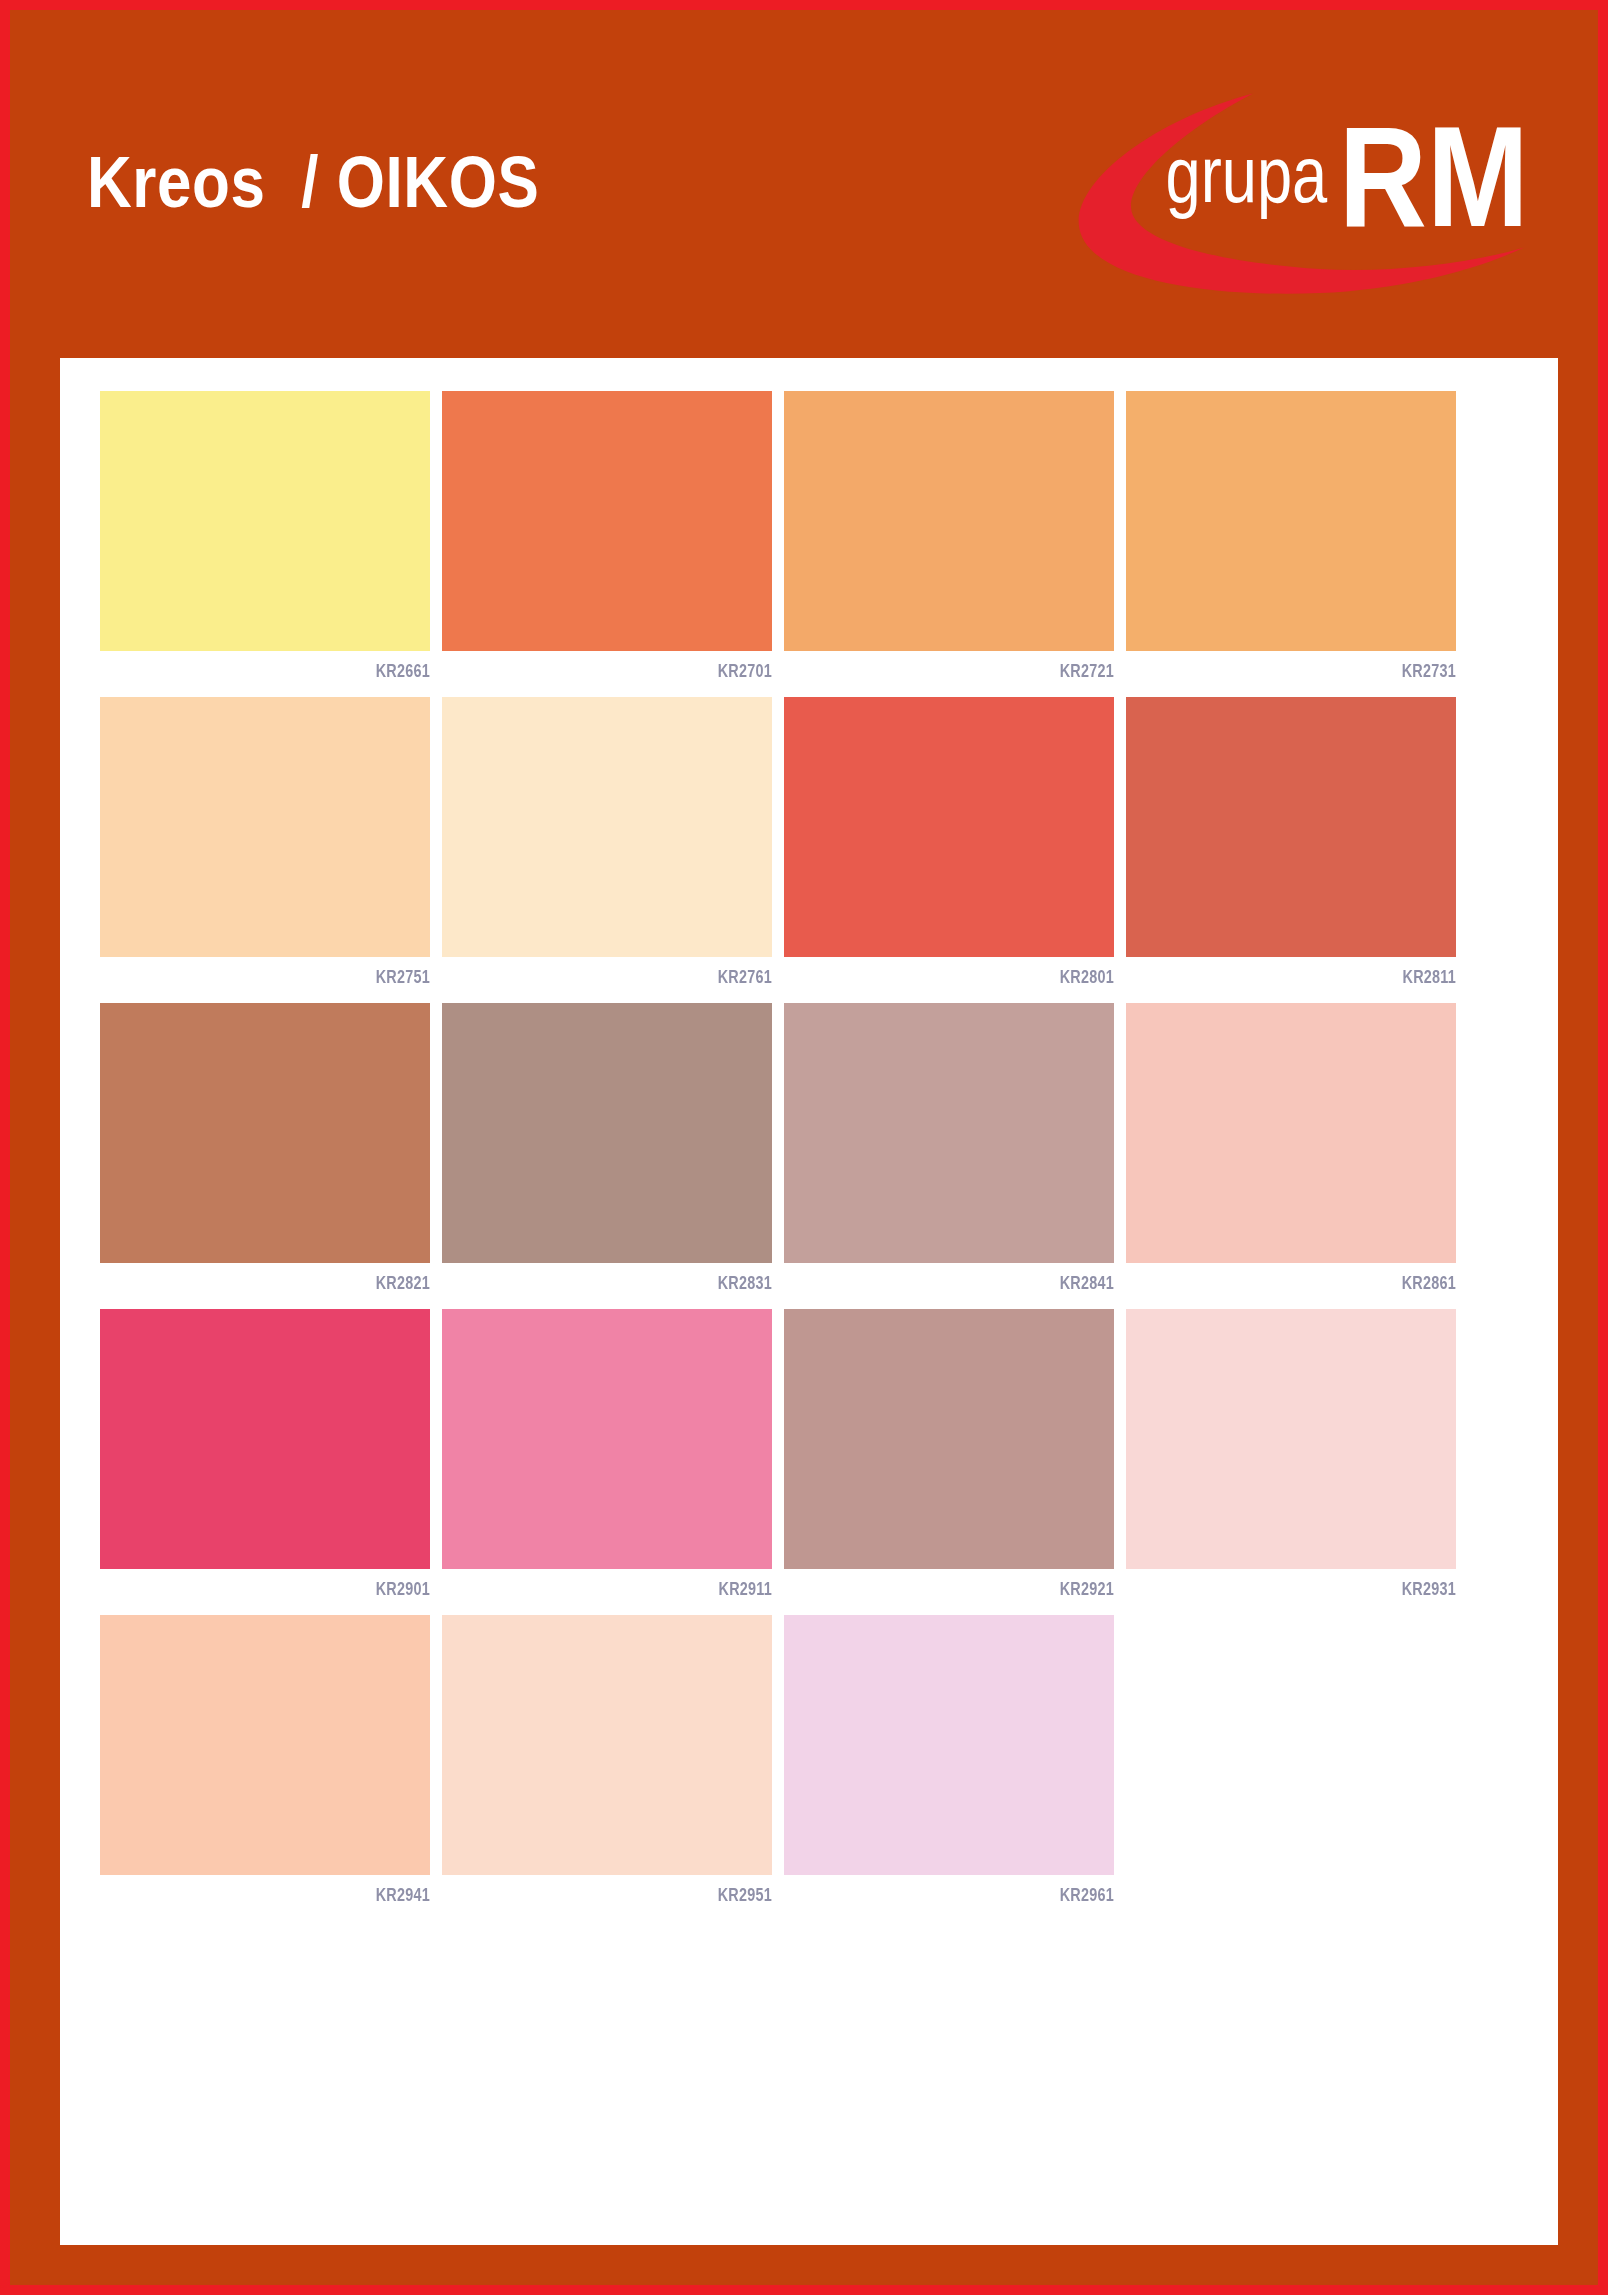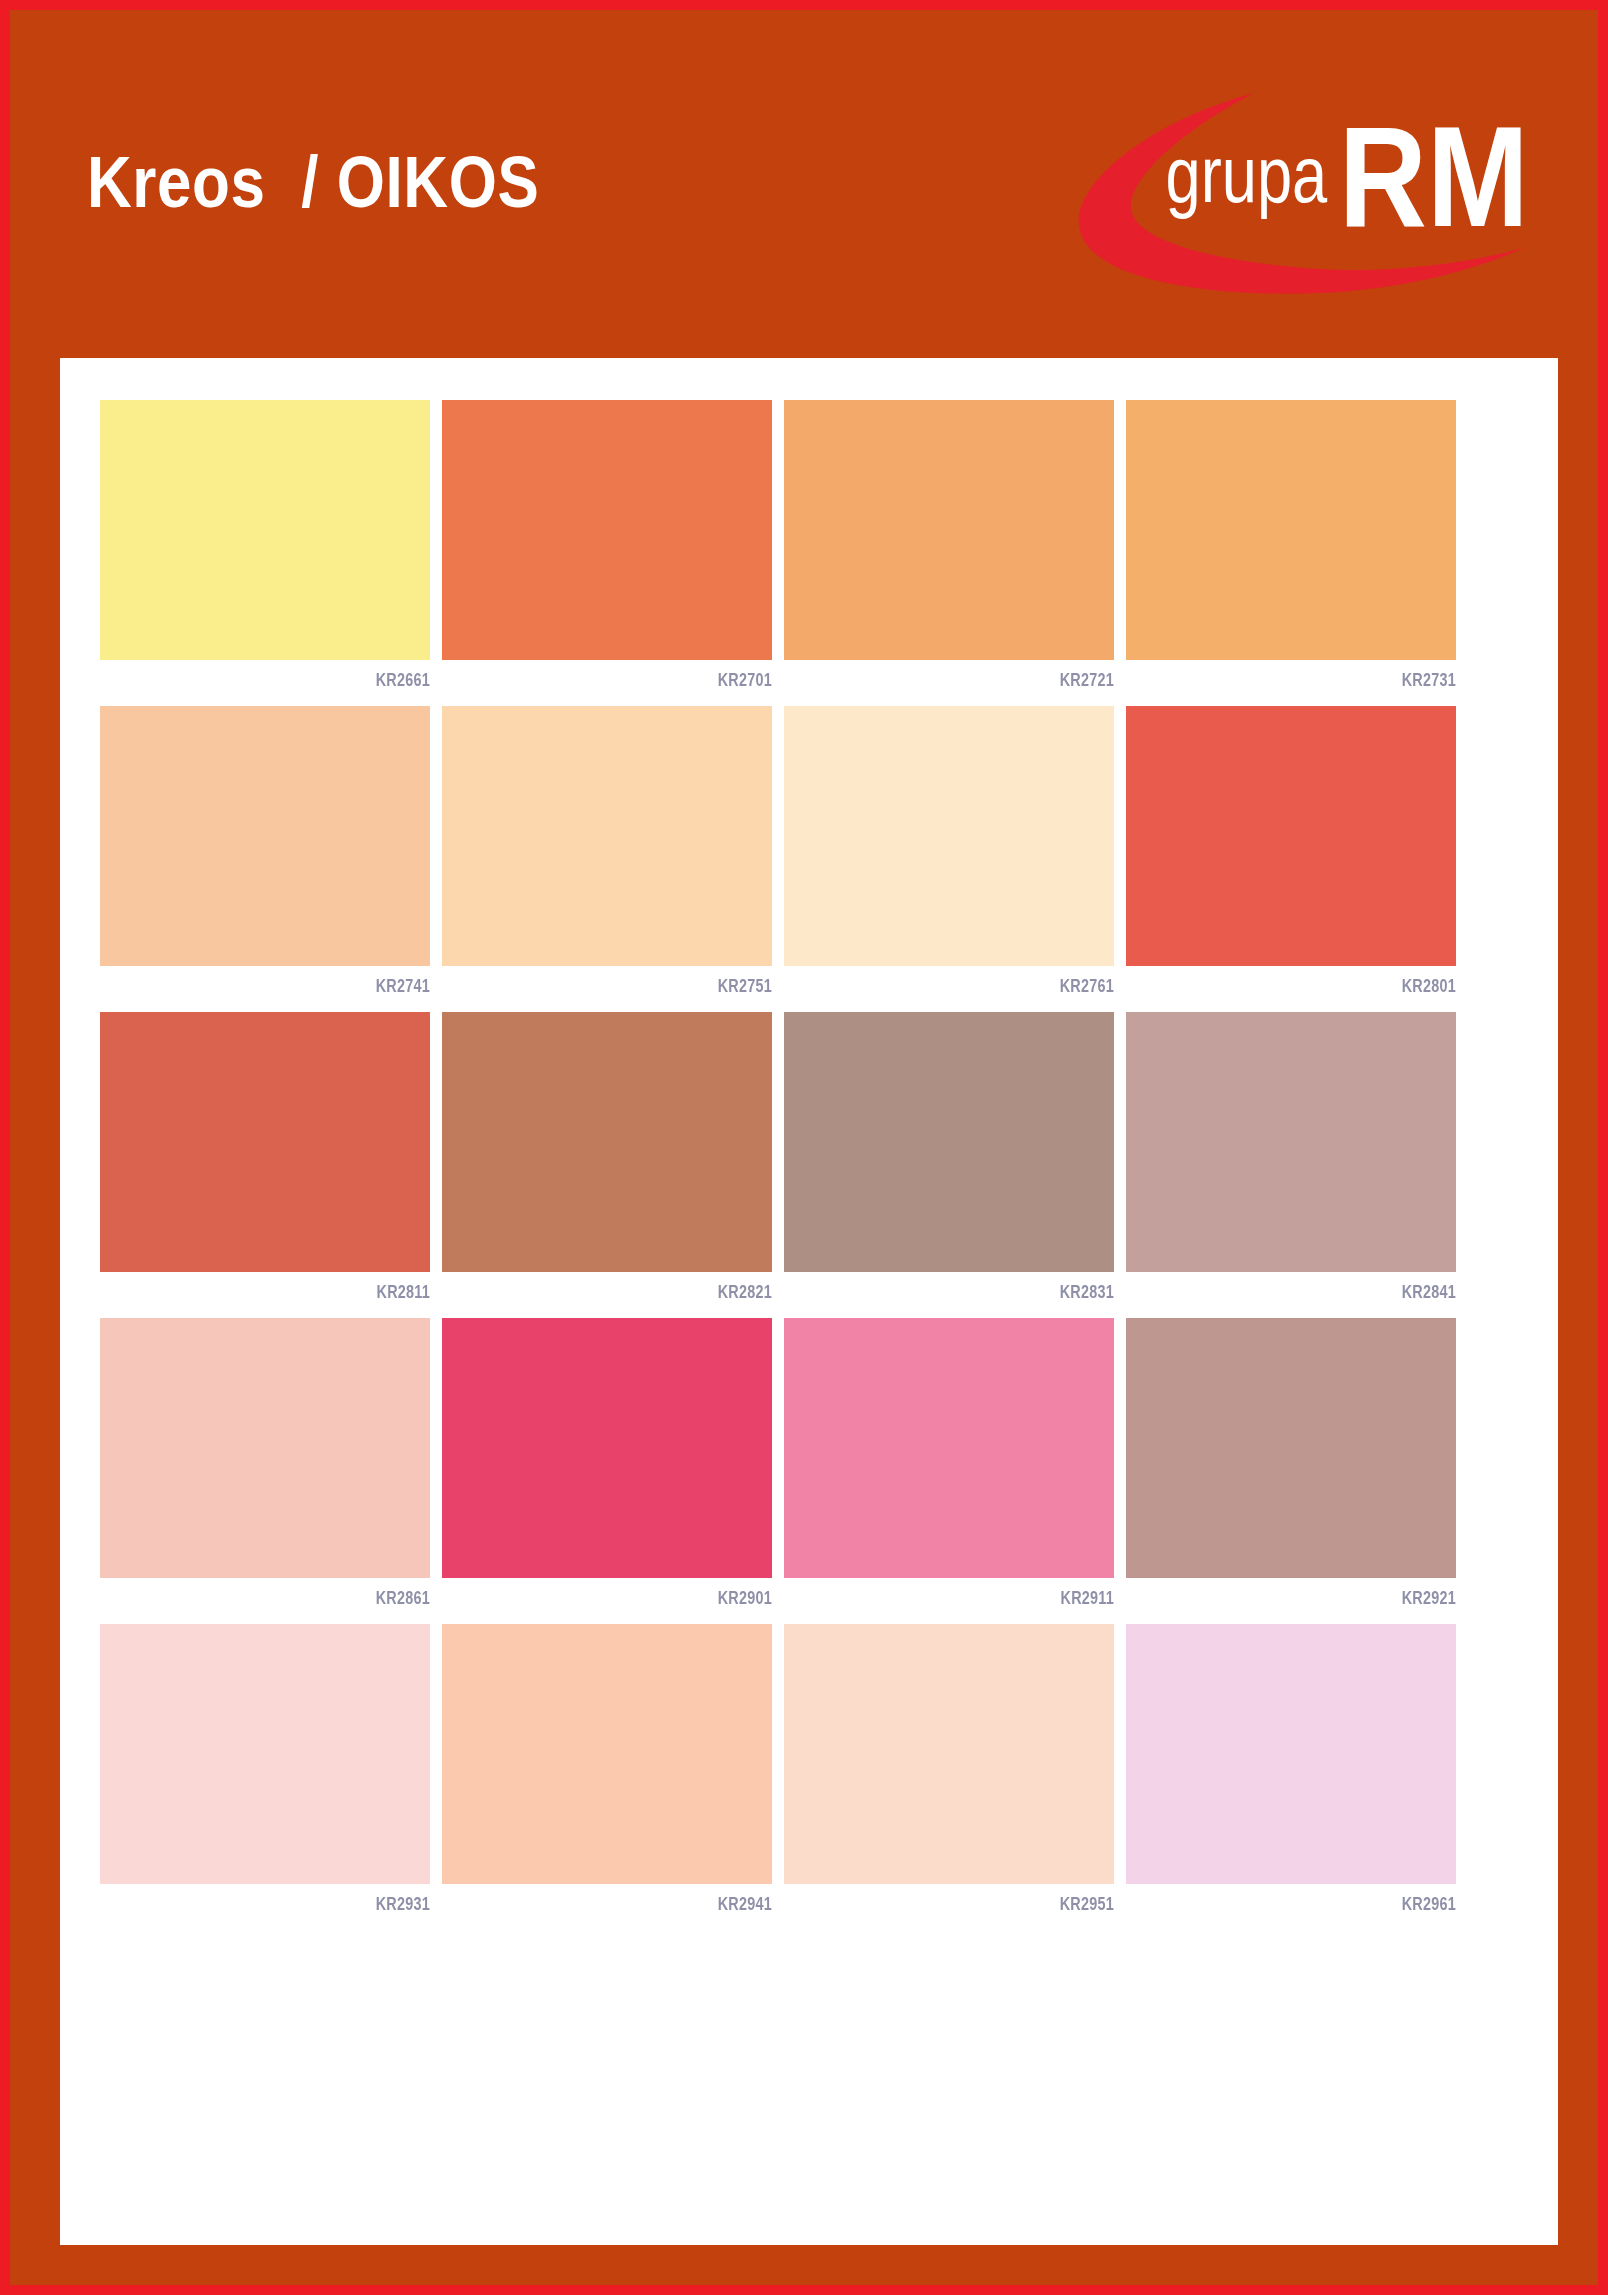--- a/index.html
+++ b/index.html
@@ -50,21 +50,21 @@
   .panel{
     position:absolute;
     left:50px; top:348px;
     width:1498px; height:1887px;
     background:#FFFFFF;
   }
 
   
   .grid{
     position:absolute;
-    left:40px; top:42px;
+    left:40px; top:33px;
     width:1415px;
     display:grid;
     grid-template-columns:repeat(4, 330px);
     column-gap:31px;
     row-gap:6.7px;
     gap:12px;
   }
   .cell{
     width:330px;
     height:294px;
@@ -122,24 +122,20 @@
           </div>
           <div class="cell">
             <div class="swatch" style="background: rgb(243, 169, 105);"></div>
             <div class="swatch-label">KR2721</div>
           </div>
           <div class="cell">
             <div class="swatch" style="background: rgb(244, 175, 107);"></div>
             <div class="swatch-label">KR2731</div>
           </div>
           <div class="cell">
-            <div class="swatch" style="background: rgb(248, 199, 160);"></div>
-            <div class="swatch-label">KR2741</div>
-          </div>
-          <div class="cell">
             <div class="swatch" style="background: rgb(252, 214, 172);"></div>
             <div class="swatch-label">KR2751</div>
           </div>
           <div class="cell">
             <div class="swatch" style="background: rgb(253, 232, 201);"></div>
             <div class="swatch-label">KR2761</div>
           </div>
           <div class="cell">
             <div class="swatch" style="background: rgb(232, 91, 77);"></div>
             <div class="swatch-label">KR2801</div>

